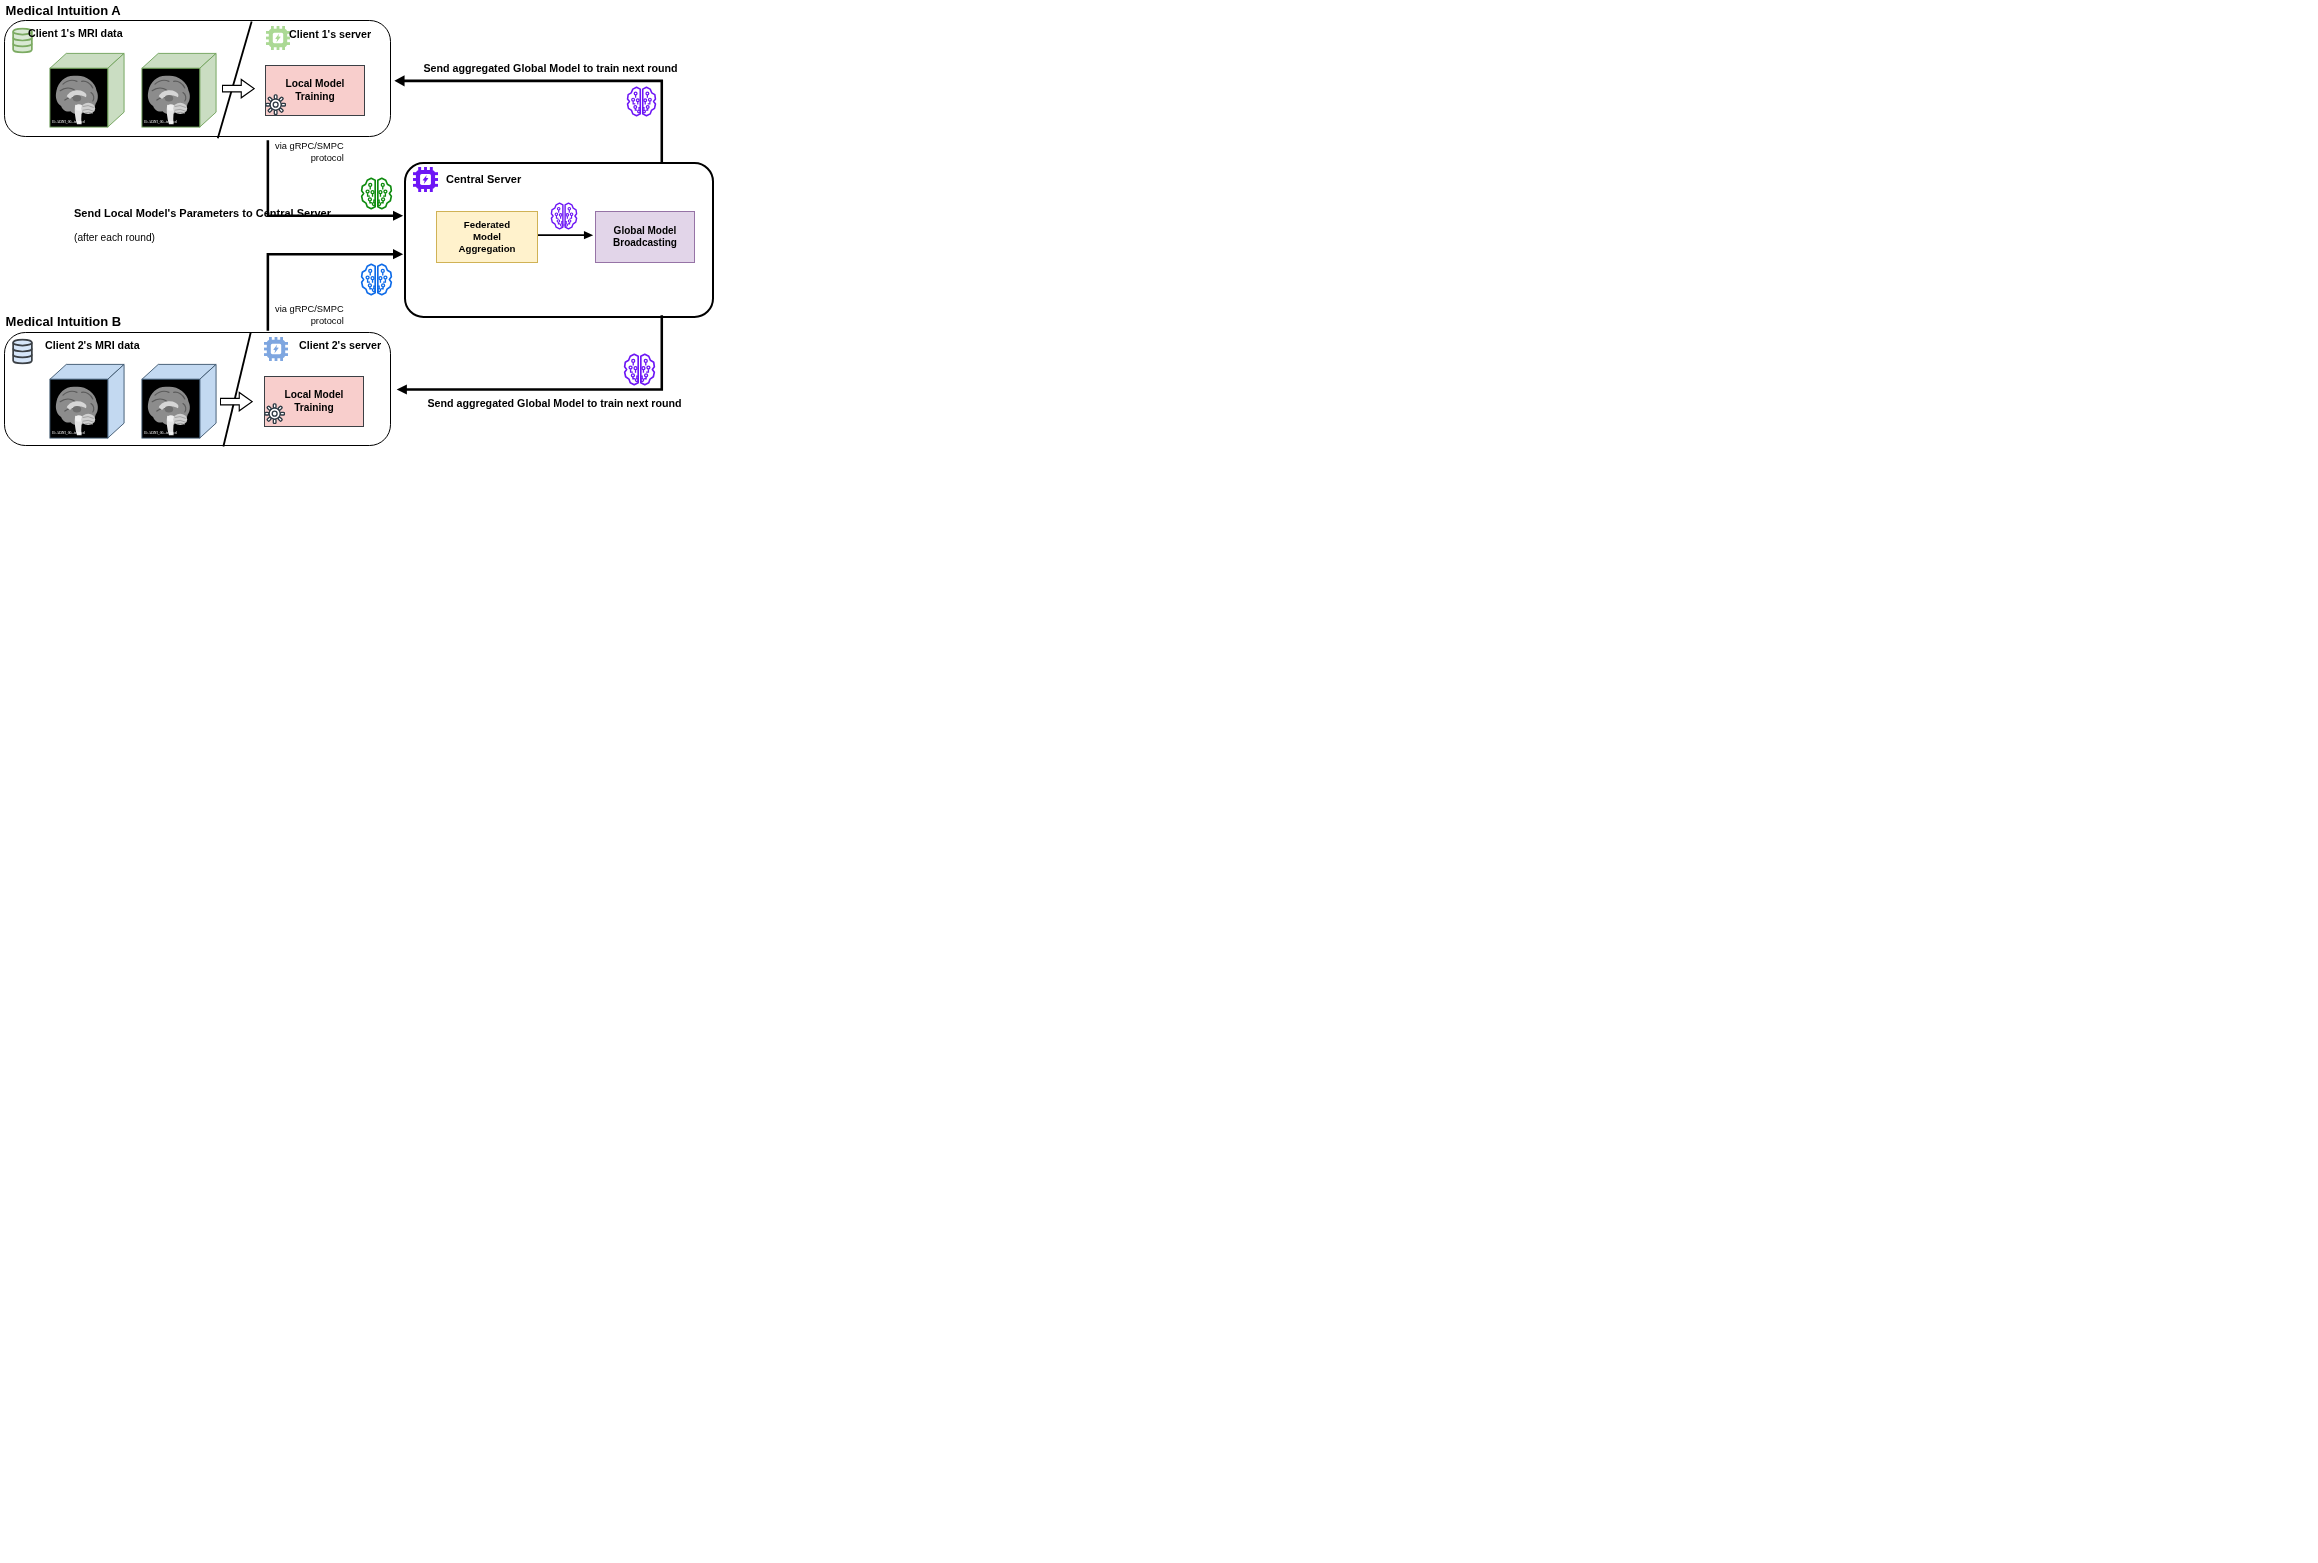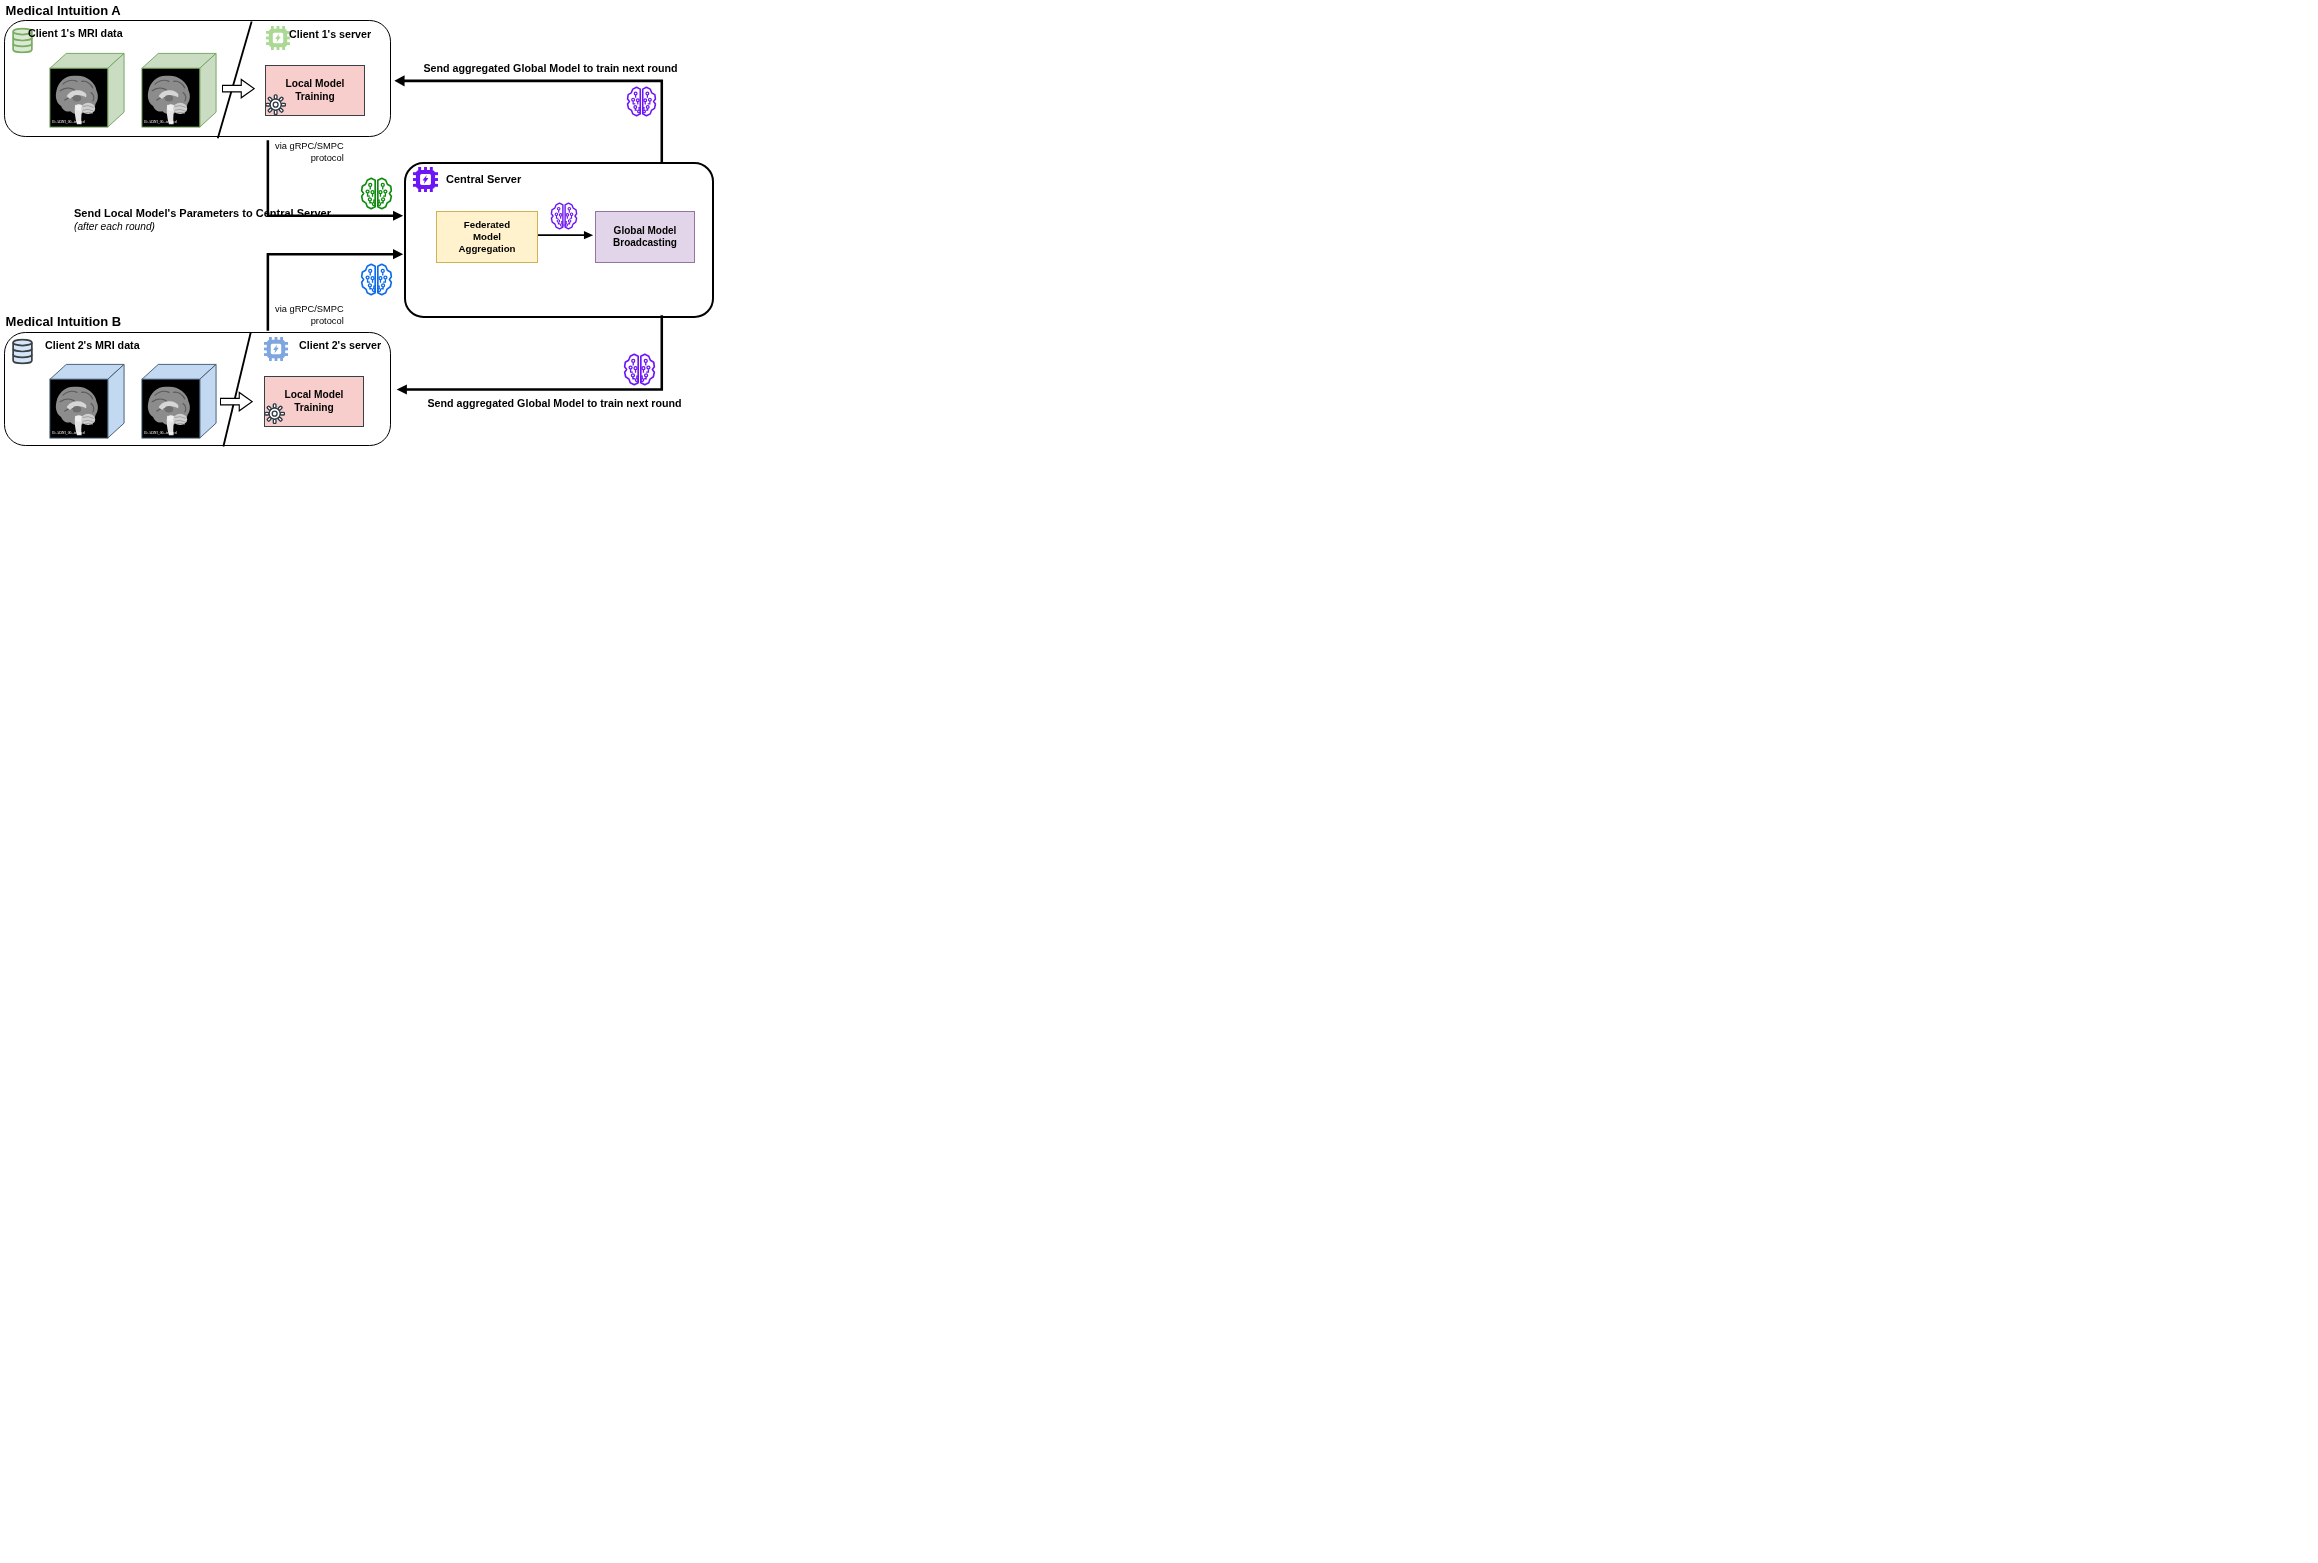--- a/index.html
+++ b/index.html
@@ -31,21 +31,21 @@
         text-align:center;font-weight:bold;}
   #pink-a,#pink-b{width:98px;height:49px;background:#f8cecc;border:1.2px solid #3b4045;
         font-size:10.2px;line-height:12.5px;}
   #yellow-box{width:100px;height:50px;background:#fff2cc;border:1.2px solid #d0b255;
         font-size:9.7px;line-height:12px;}
   #lav-box{width:98px;height:50px;background:#e2d5e9;border:1.2px solid #9673a6;
         font-size:10px;line-height:12.5px;}
 
   
   #send-local-wrap{left:74px;top:207px;width:321px;text-align:left;}
-  #send-local-note{font-size:10.2px;font-weight:normal;font-style:italic;margin-top:2px;}
+  #send-local-note{font-size:10.2px;font-weight:normal;margin-top:13px;}
 
   
   #send-global-top{left:400px;top:62px;width:301px;text-align:center;}
   #send-global-bottom{left:407px;top:397px;width:295px;text-align:center;}
 
   
   .icon{position:absolute;z-index:3;}
   .chip-green{color:#abd994;}
   .chip-blue{color:#7ea6e0;}
   .chip-purple{color:#6d16f5;}

